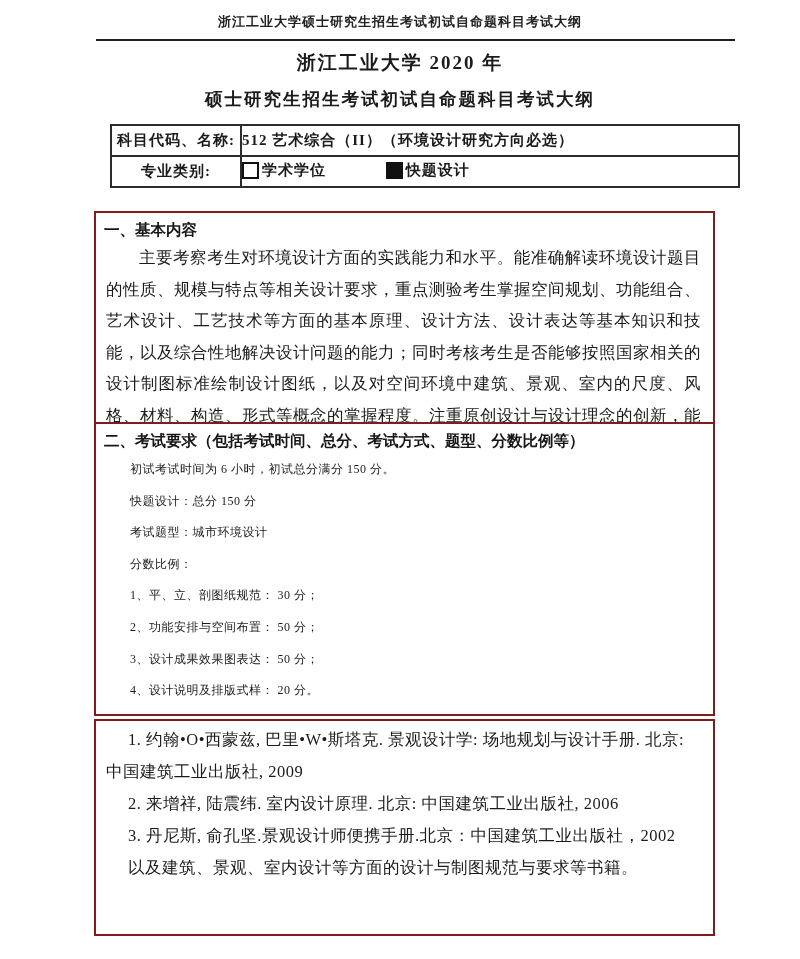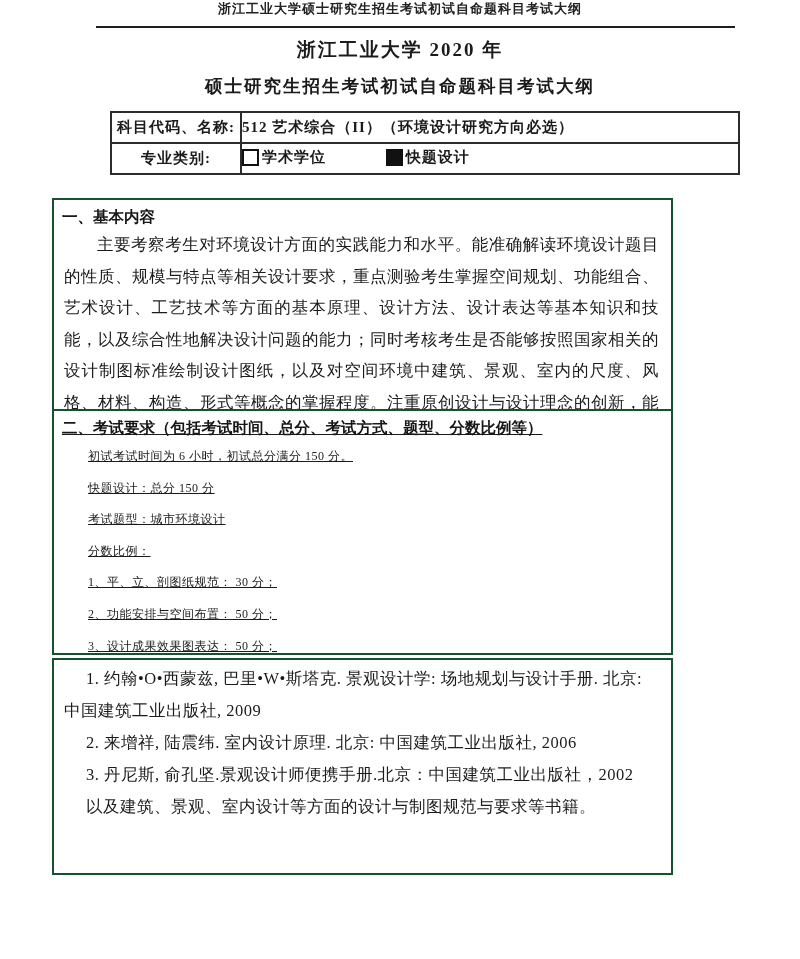--- a/index.html
+++ b/index.html
@@ -8,21 +8,21 @@
     width: 800px;
     height: 959px;
     margin: 0 auto;
     background: #ffffff;
     color: #1b1b1b;
     font-family: "Liberation Serif", "DejaVu Serif", serif;
     overflow: hidden;
     box-sizing: border-box;
   }
   .running-header {
-    padding-top: 0;
+    padding-top: 13px;
     text-align: center;
     font-size: 13px;
     font-weight: bold;
     letter-spacing: 1px;
     color: #222;
   }
   .header-rule {
     margin-left: 96px;
     margin-top: 8px;
     width: 639px;
@@ -64,29 +64,29 @@
   .opt + .opt { margin-left: 55px; }
   .cb {
     display: inline-block;
     width: 13px; height: 13px;
     border: 2px solid #111;
     margin-right: 3px;
     box-sizing: content-box;
   }
   .cb.filled { background: #111; }
   .section-box {
-    margin-left: 52px;
+    margin-left: 94px;
     width: 621px;
-    border: 2px solid #14532d;
+    border: 2px solid #7f1d1d;
     box-sizing: border-box;
     overflow: hidden;
     background: #fff;
   }
   .box-1 { margin-top: 23px; height: 213px; }
-  .box-2 { margin-top: -2px; height: 246px; text-decoration: underline; }
+  .box-2 { margin-top: -2px; height: 294px; }
   .box-3 { margin-top: 3px;  height: 217px; }
   .section-heading {
     font-family: "Liberation Sans", "DejaVu Sans", sans-serif;
     font-weight: bold;
     font-size: 15.5px;
     padding: 7px 10px 0 8px;
     line-height: 20px;
     color: #161616;
   }
   .section-paragraph {

